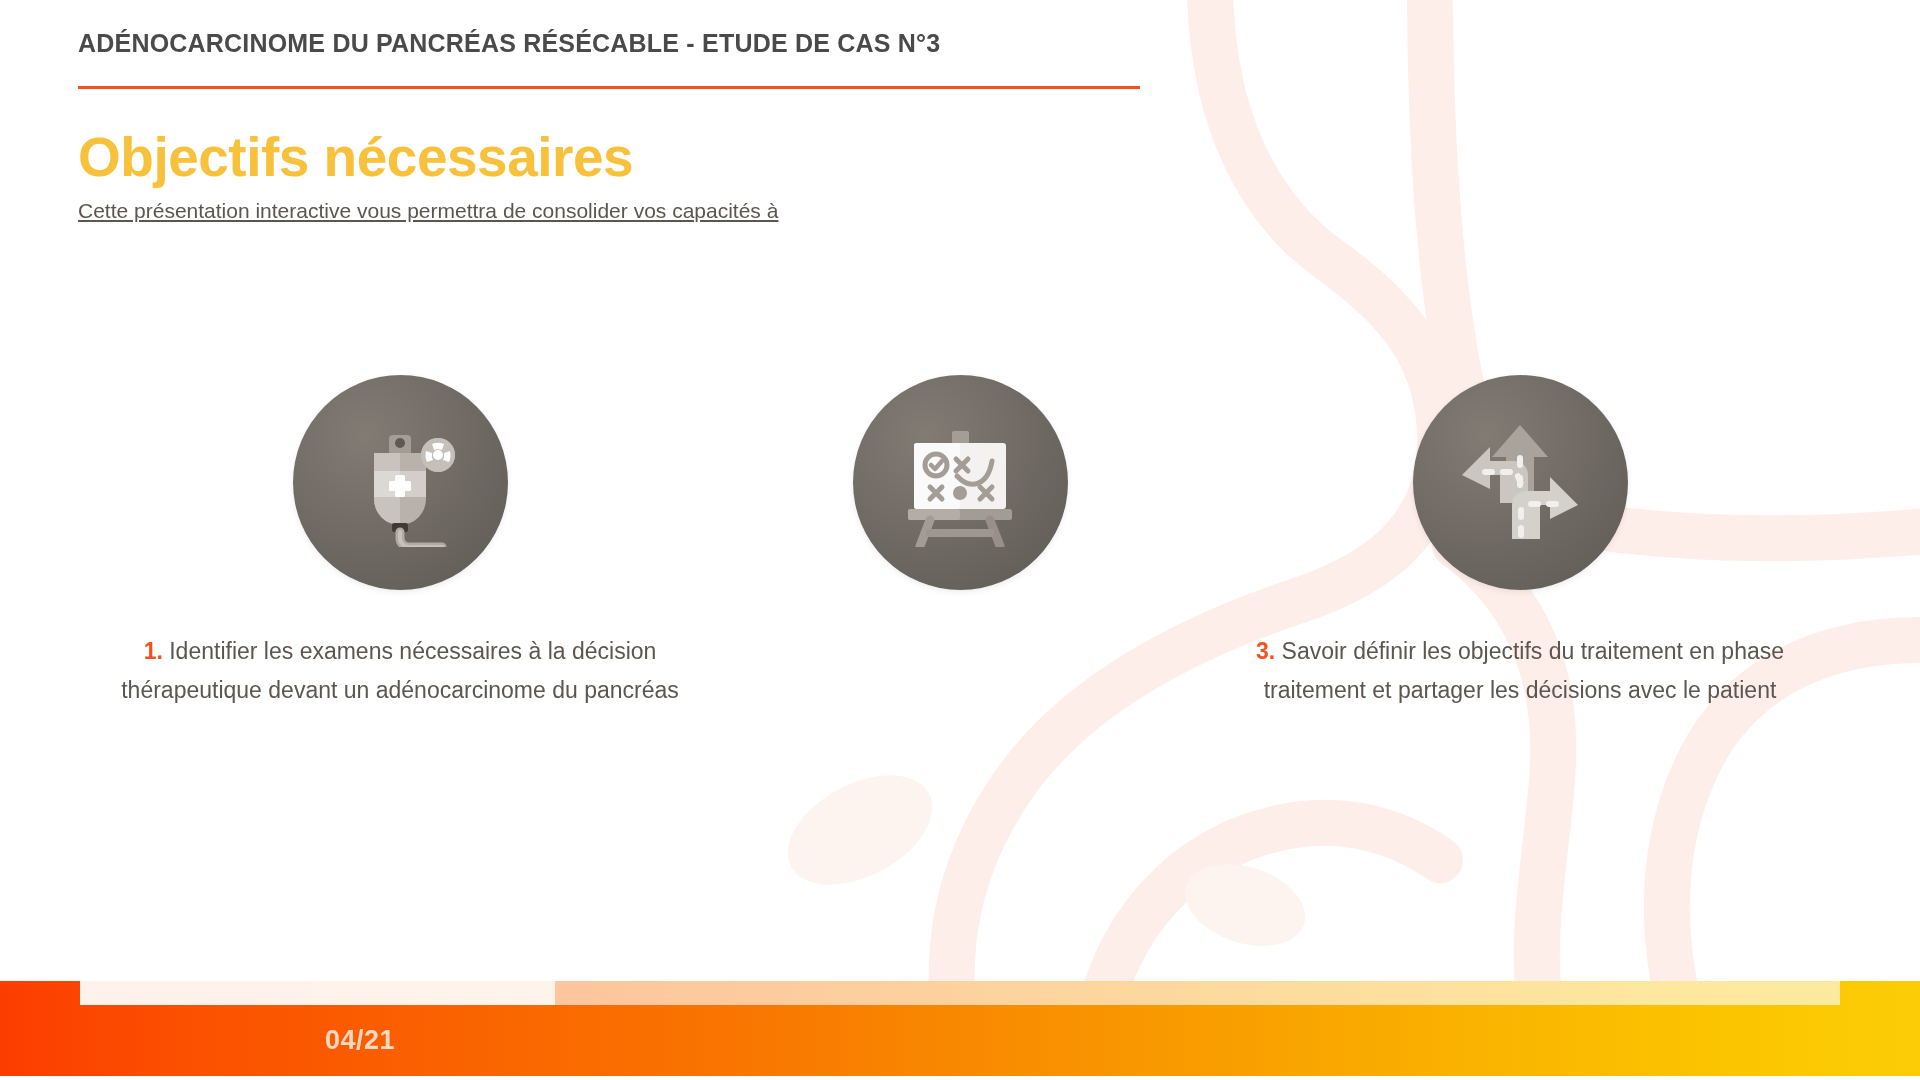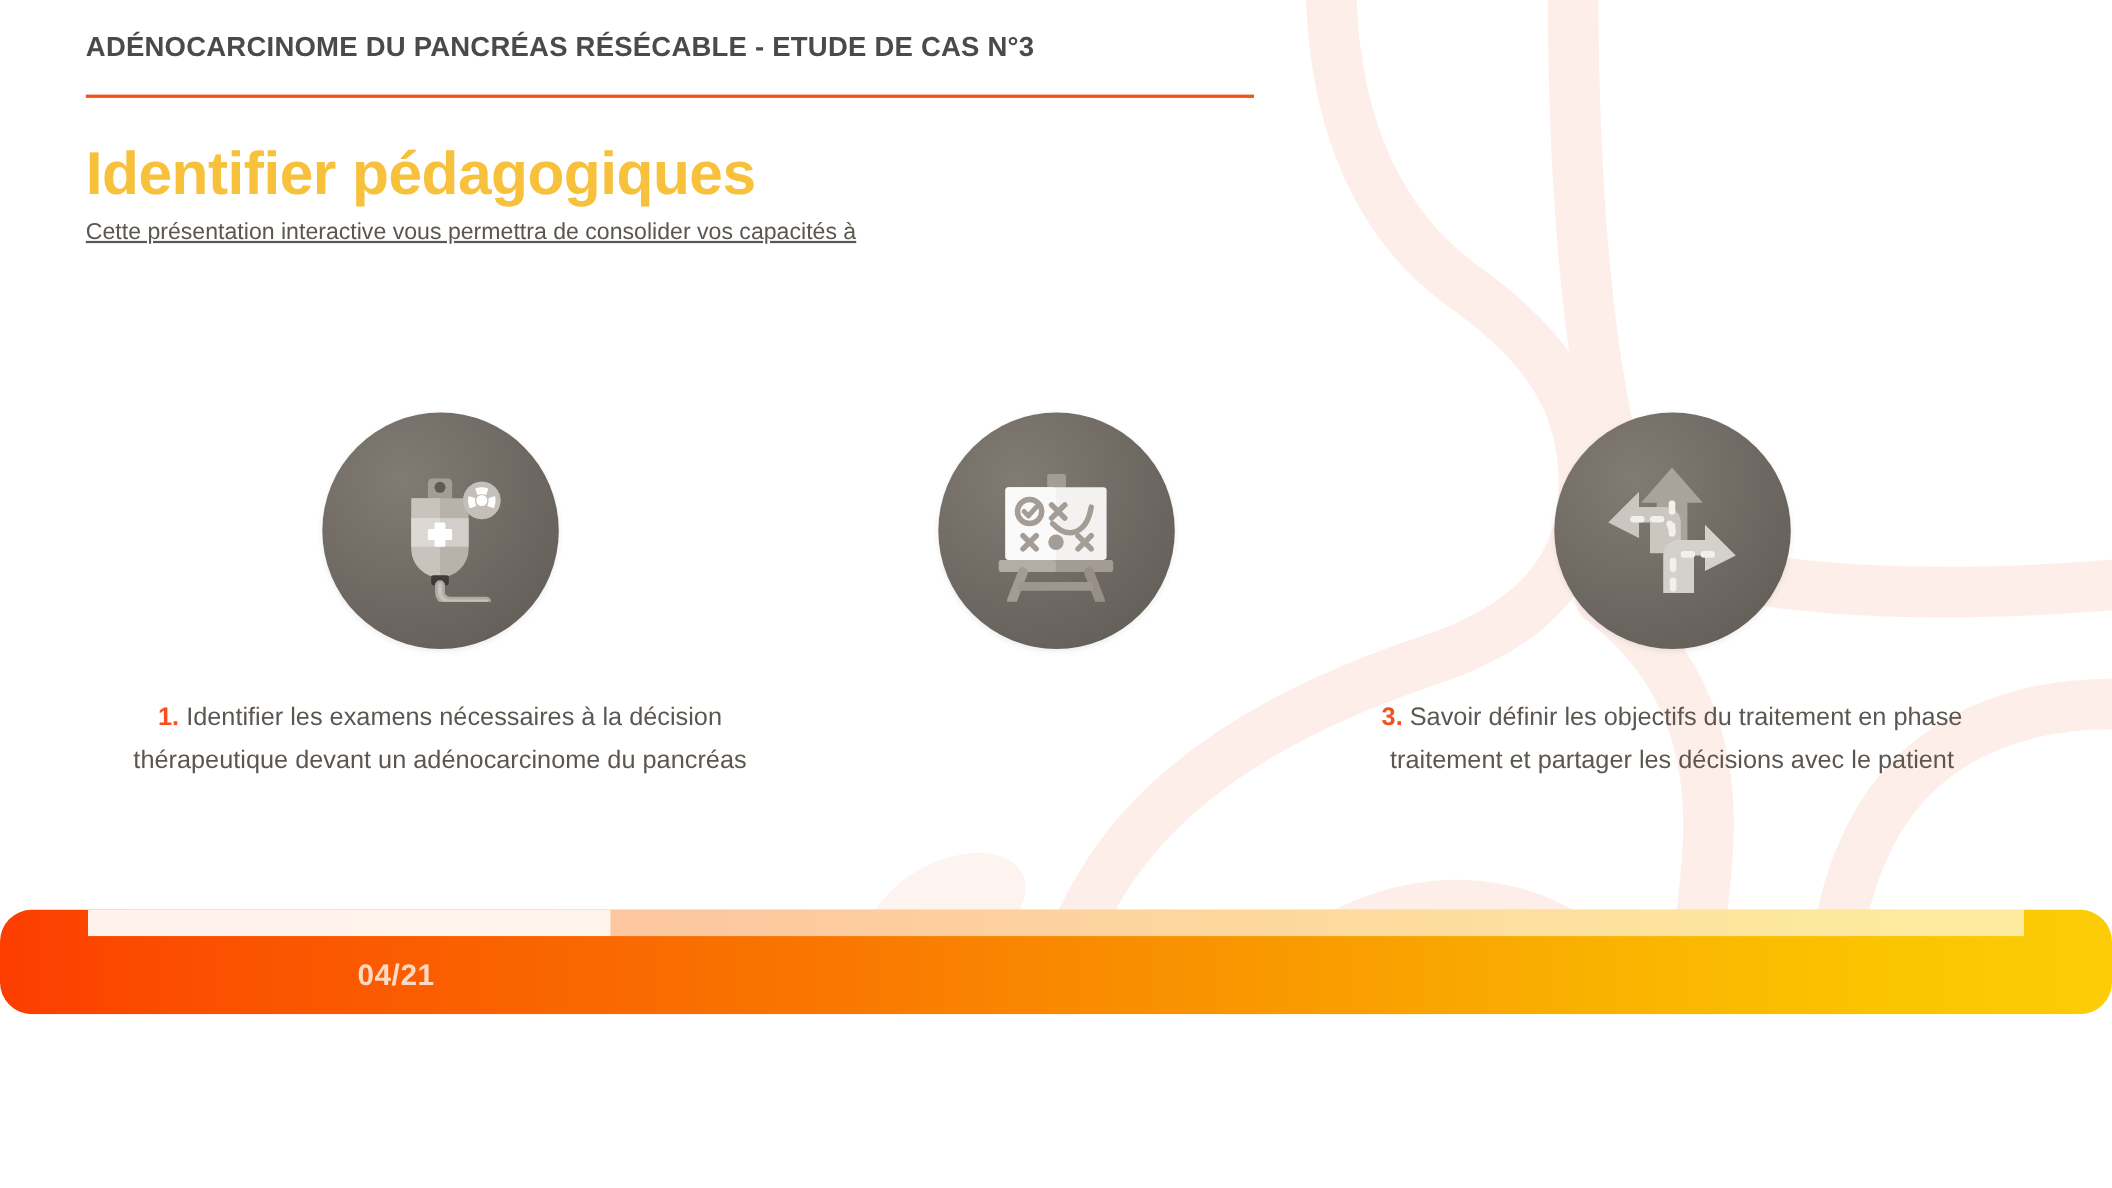--- a/index.html
+++ b/index.html
@@ -8,21 +8,21 @@
     width: 1920px;
     height: 1080px;
     overflow: hidden;
     background: #ffffff;
     font-family: "Liberation Sans", sans-serif;
   }
 
   .slide {
     position: relative;
     width: 1920px;
-    height: 922px;
+    height: 1076px;
     background: #ffffff;
     overflow: hidden;
   }
 
   
   .bg-watermark {
     position: absolute;
     top: 0;
     right: 0;
     width: 1180px;
@@ -137,21 +137,20 @@
     background: linear-gradient(90deg,
         #fc3d00 0%,
         #fb4f00 9%,
         #fa6000 22%,
         #f97500 38%,
         #f98c00 52%,
         #f9a000 65%,
         #fab500 78%,
         #fbc500 90%,
         #fccd07 100%);
-    border-radius: 29px;
   }
   .progress-track {
     position: absolute;
     left: 80px;
     top: 0;
     width: 1760px;
     height: 24px;
     background: rgba(255,255,255,0.62);
     overflow: hidden;
   }
@@ -199,21 +198,21 @@
   </svg>
 
   <div class="header">
     <div class="header-title">ADÉNOCARCINOME DU PANCRÉAS RÉSÉCABLE - ETUDE DE CAS N°3</div>
     <div class="header-rule-wrap">
       <div class="header-rule"></div>
     </div>
   </div>
 
   <div class="title-block">
-    <h1 class="page-title">Identifier pédagogiques</h1>
+    <h1 class="page-title">Objectifs nécessaires</h1>
     <p class="page-subtitle">Cette présentation interactive vous permettra de consolider vos capacités à</p>
   </div>
 
   <div class="objectives">
 
     <div class="objective">
       <div class="icon-circle">
         <svg width="128" height="128" viewBox="0 0 128 128">
 
           <rect x="53" y="16" width="22" height="20" rx="4" fill="#a49d96"></rect>

